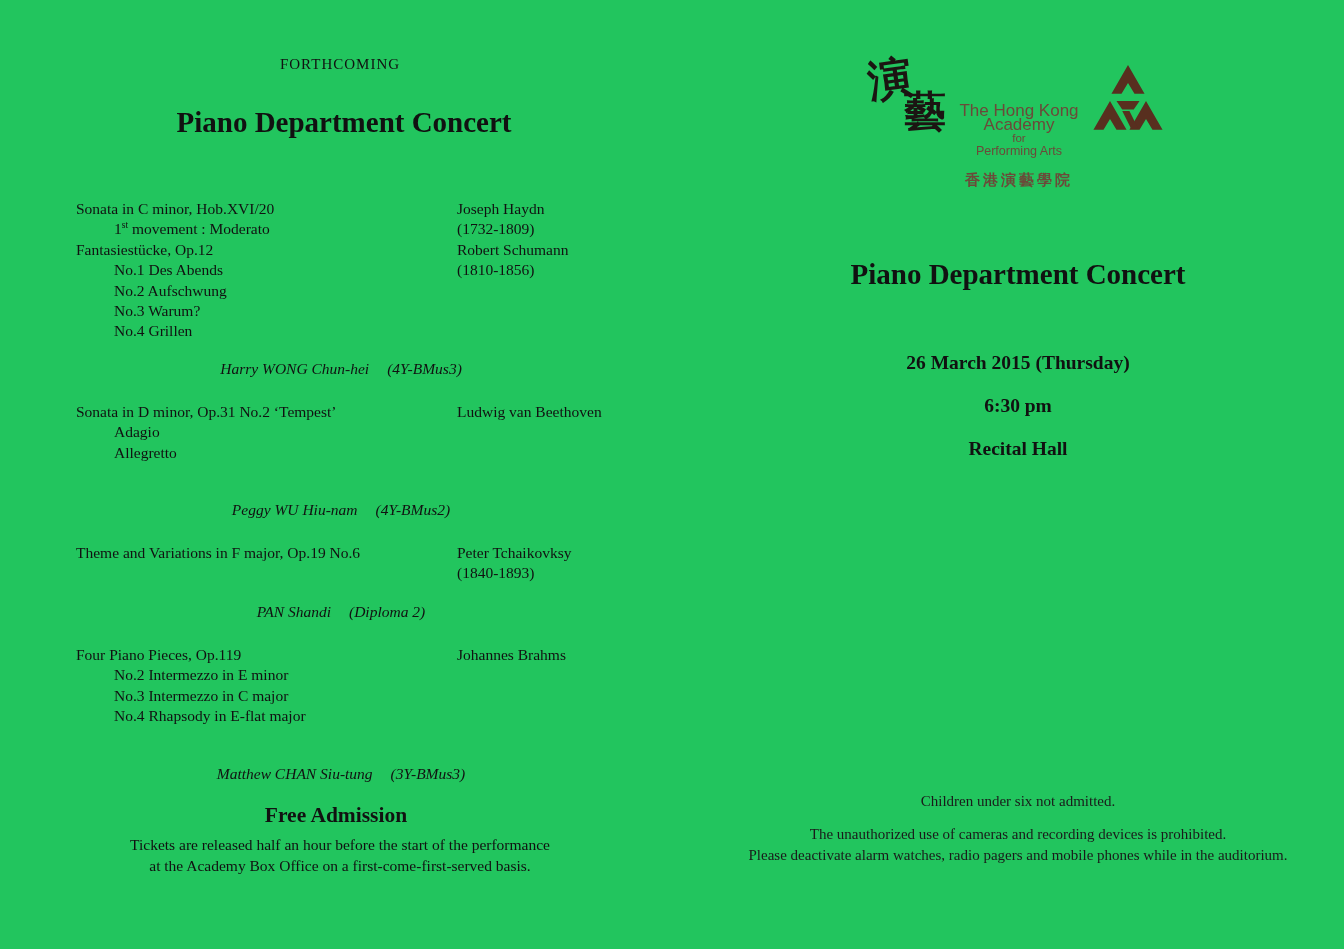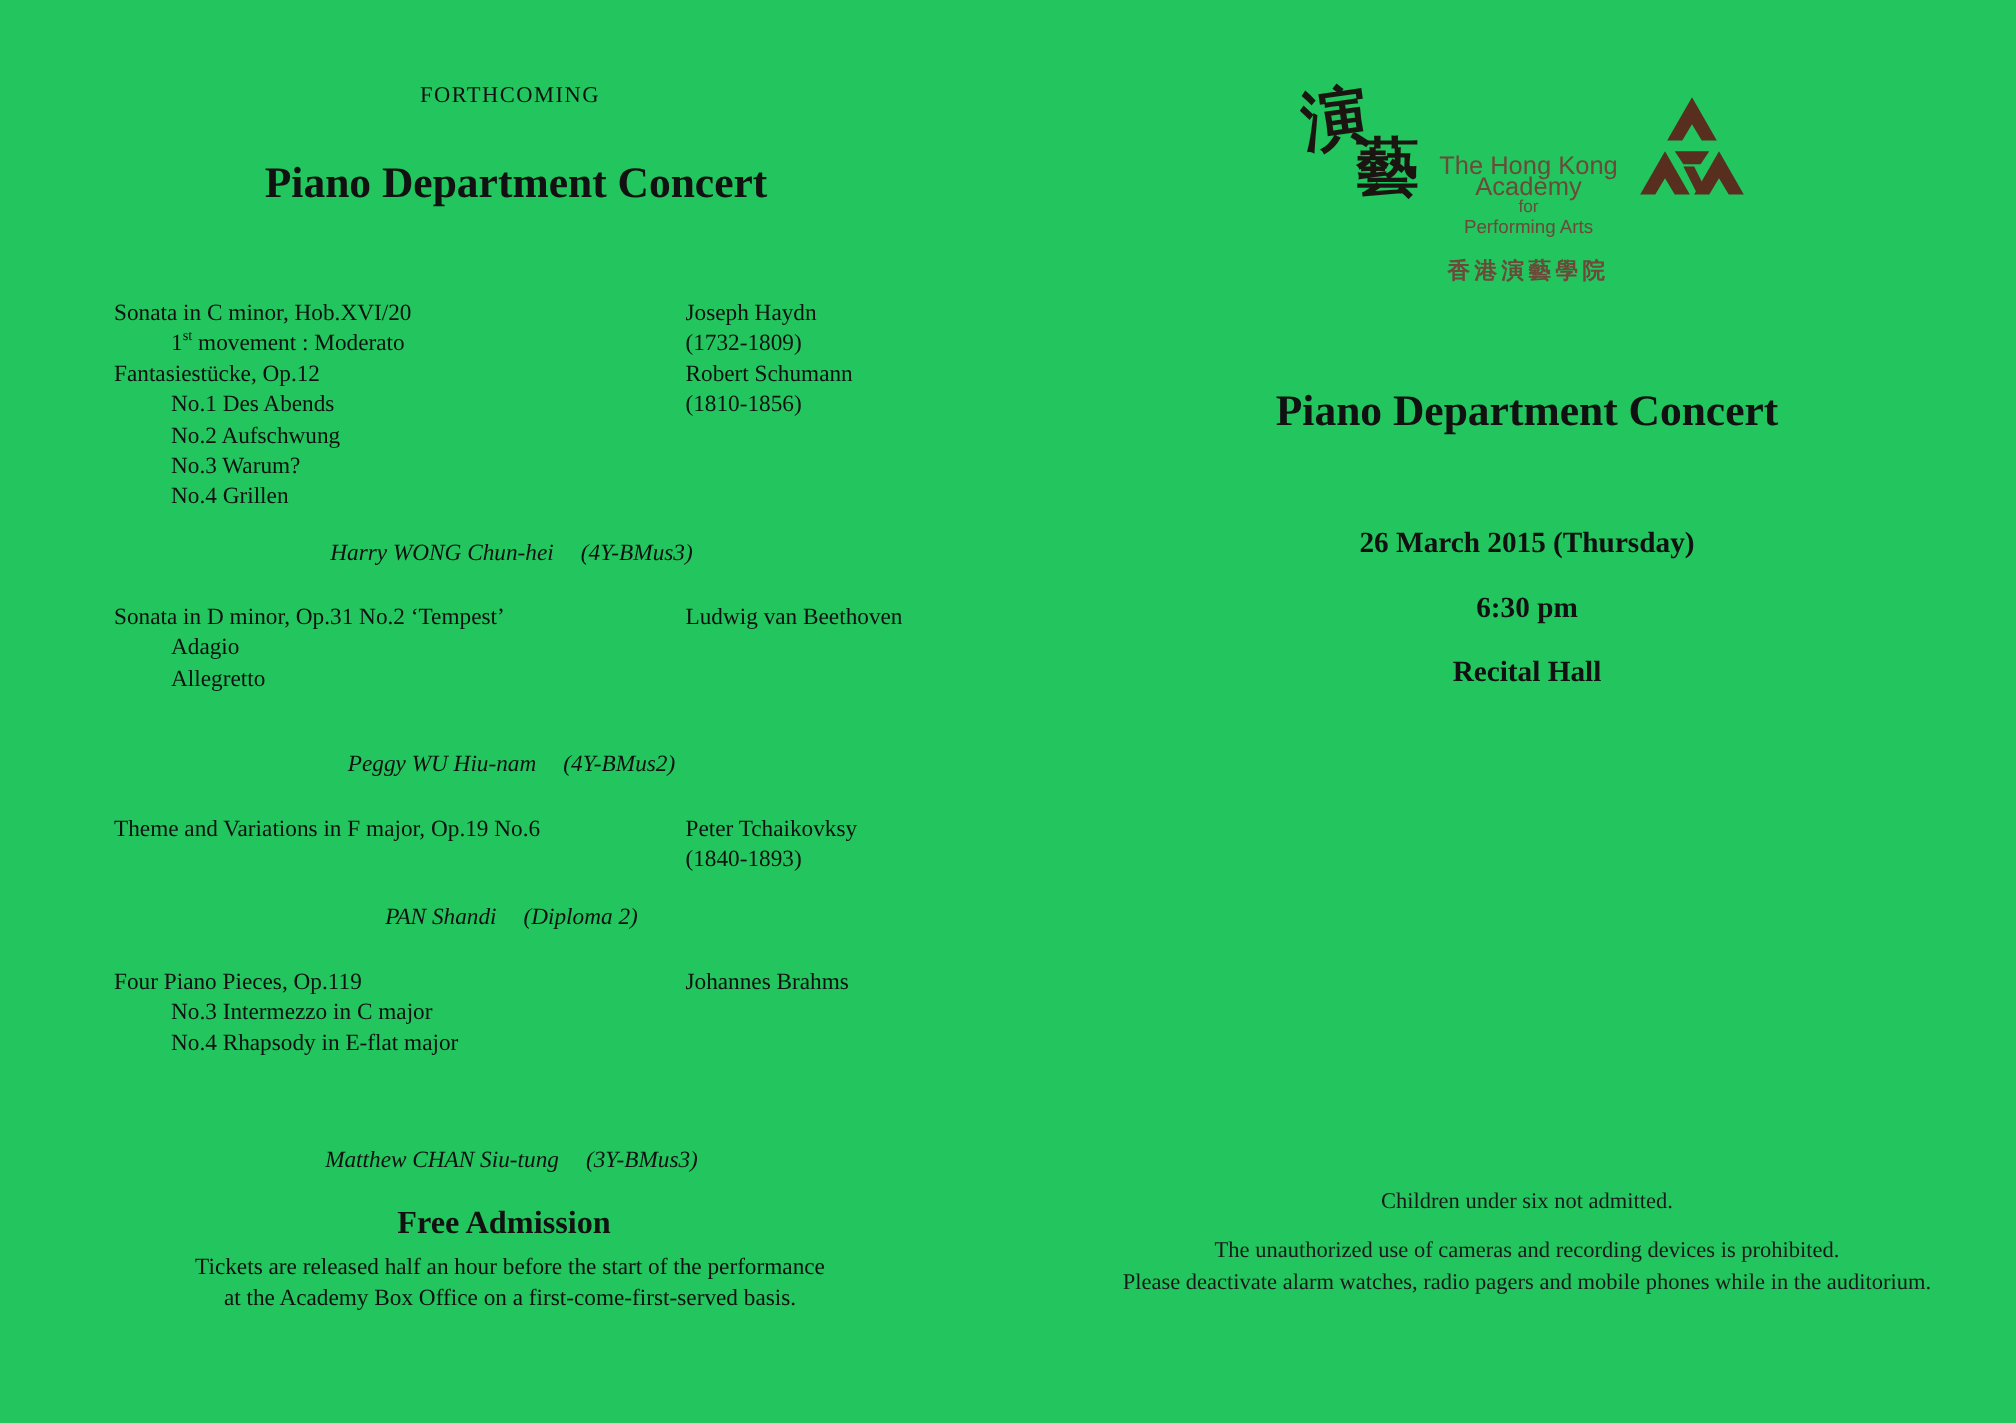--- a/index.html
+++ b/index.html
@@ -163,20 +163,23 @@
   </div>
 
   <div class="abs performer" style="top:603px">
     <span>PAN Shandi</span><span class="pclass">(Diploma 2)</span>
   </div>
 
   <div class="abs prog-group" style="top:645px">
     <div class="prog-row">
       <span class="work">Four Piano Pieces, Op.119</span>
       <span class="composer">Johannes Brahms</span>
+    </div>
+    <div class="prog-row indent">
+      <span class="work">No.2 Intermezzo in E minor</span>
     </div>
     <div class="prog-row indent">
       <span class="work">No.3 Intermezzo in C major</span>
     </div>
     <div class="prog-row indent">
       <span class="work">No.4 Rhapsody in E-flat major</span>
     </div>
   </div>
 
   <div class="abs performer" style="top:765px">

